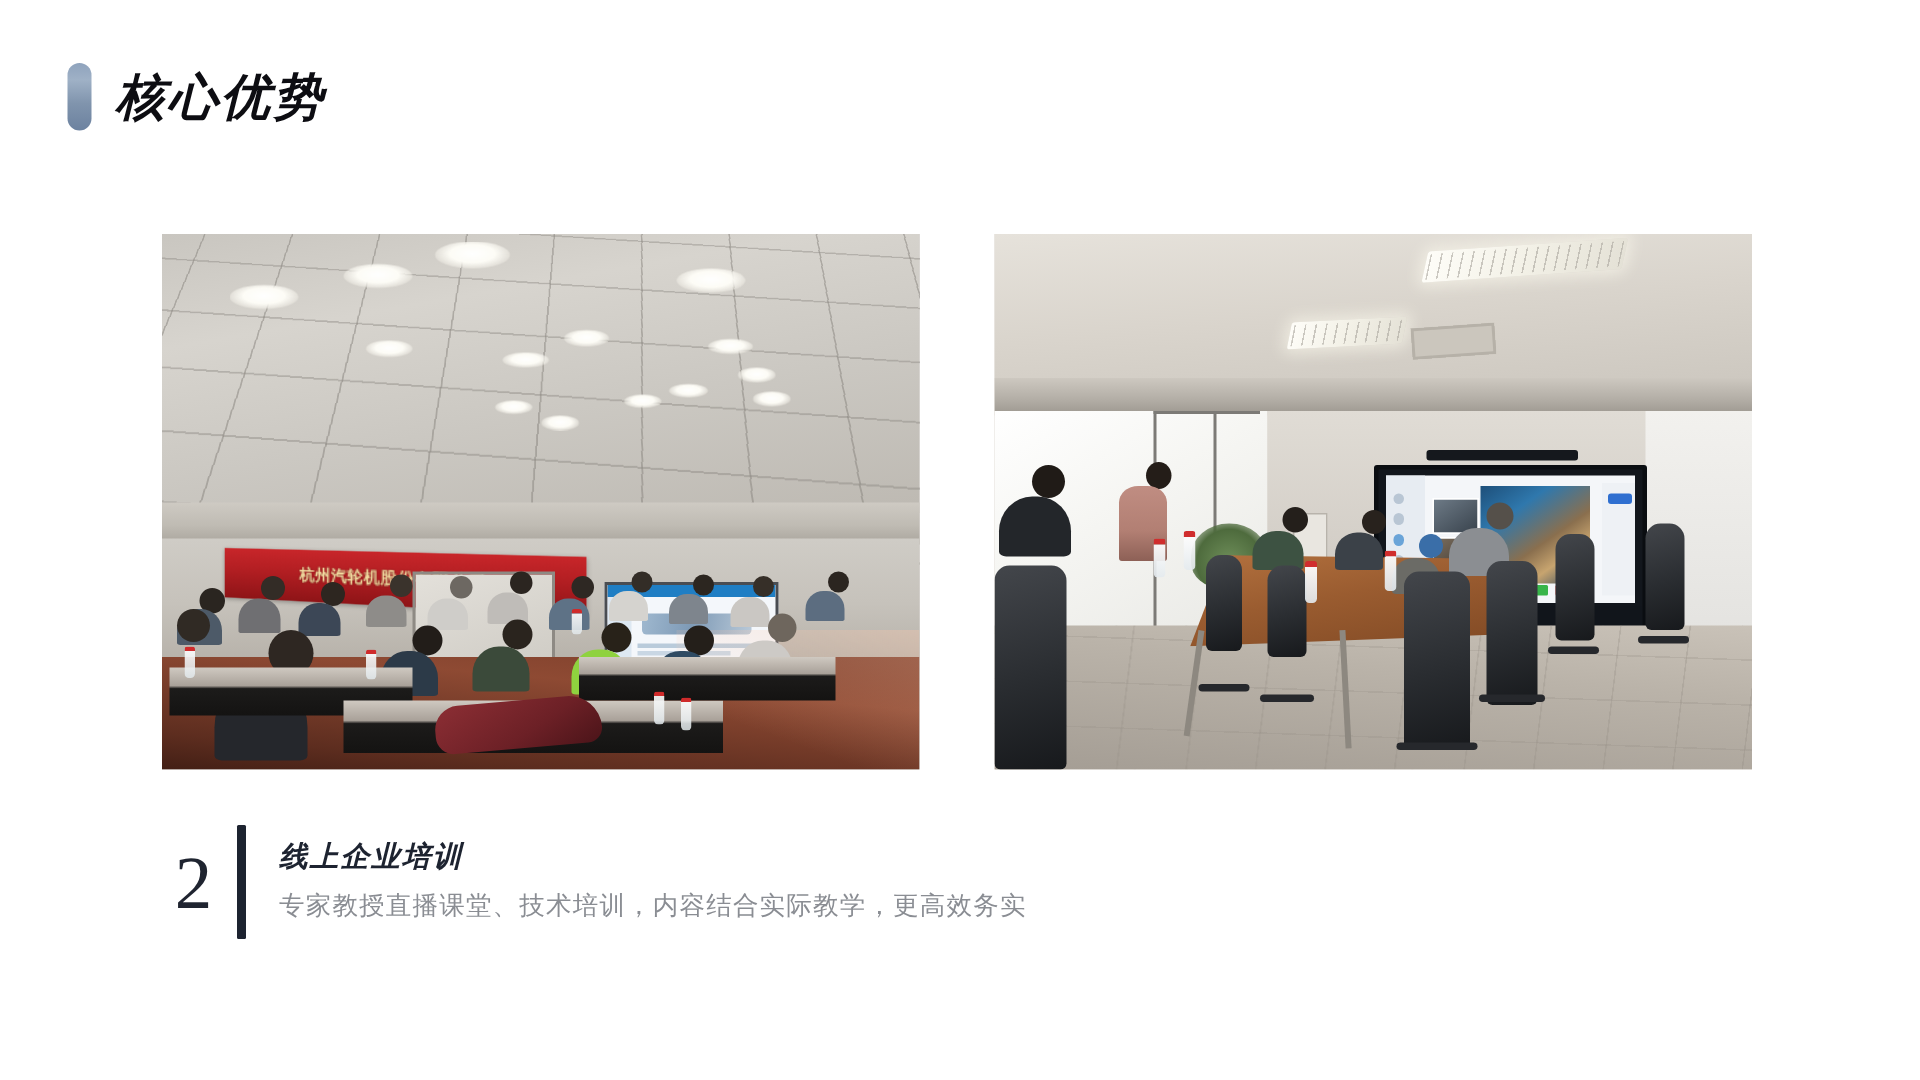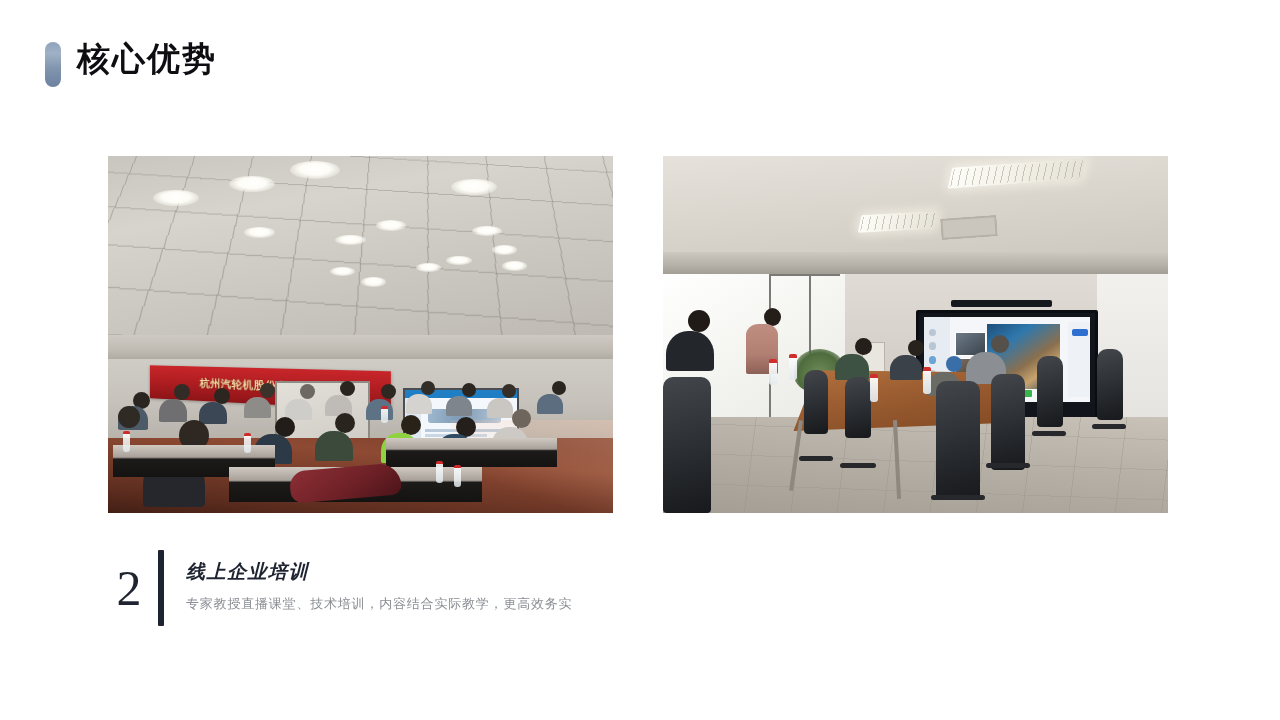--- a/index.html
+++ b/index.html
@@ -14,21 +14,23 @@
     overflow: hidden;
     font-family: "Liberation Sans", "DejaVu Sans", sans-serif;
   }
 
   
   .slide-header {
     position: absolute;
     left: 45px;
     top: 42px;
     display: flex;
+    align-items: center;
     gap: 16px;
+    font-style: italic;
   }
   .header-bullet {
     width: 16px;
     height: 45px;
     border-radius: 8px;
     background: linear-gradient(to bottom, #8fa3bd 0%, #9fb1c6 25%, #8094ad 60%, #6c82a0 100%);
   }
   .header-title {
     font-size: 33px;
     font-weight: bold;
@@ -271,21 +273,21 @@
   .caption-heading {
     font-size: 19px;
     font-weight: bold;
     color: #1d2330;
     letter-spacing: 1.5px;
     line-height: 30px;
     white-space: nowrap;
     font-style: italic;
   }
   .caption-body {
-    font-size: 13px;
+    font-size: 17px;
     color: #8a8d93;
     letter-spacing: .8px;
     line-height: 34px;
     white-space: nowrap;
   }
 </style>
 </head>
 <body>
 
 <div class="slide-header">

